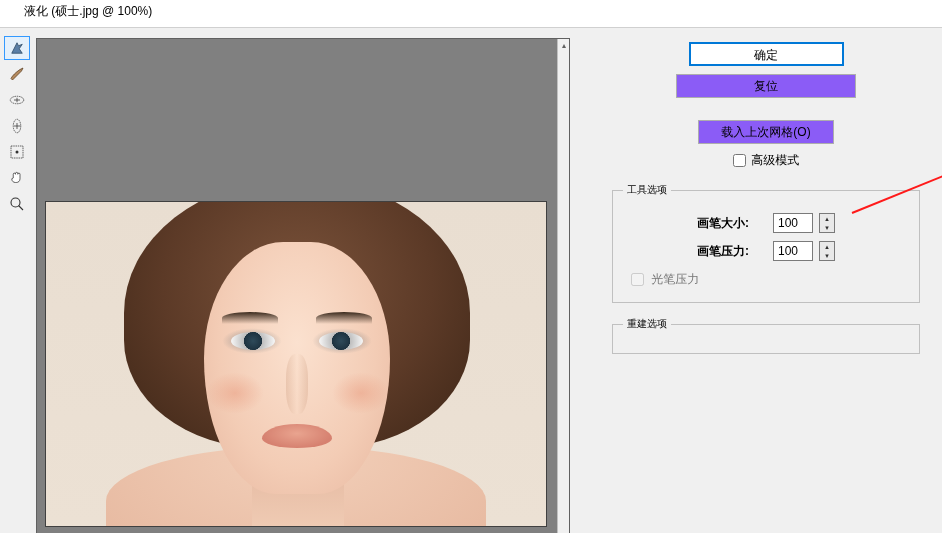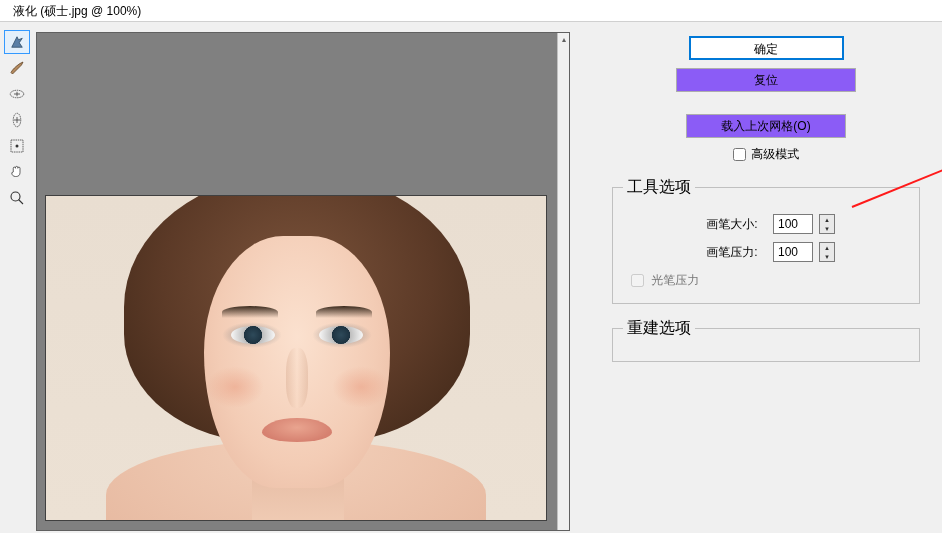--- a/index.html
+++ b/index.html
@@ -6,24 +6,24 @@
   body {
     font-family: "Microsoft YaHei", "SimSun", Arial, sans-serif;
     font-size: 12px;
     background: #f0f0f0;
     width: 942px;
     height: 533px;
     overflow: hidden;
     position: relative;
   }
   .titlebar {
-    height: 22px;
+    height: 28px;
     background: #ffffff;
     border-bottom: 1px solid #d0d0d0;
-    padding: 3px 13px;
+    padding: 3px 24px;
     font-size: 12px;
     color: #000;
   }
   .main {
     display: flex;
     height: calc(100% - 22px);
     background: #f0f0f0;
   }
   .toolbar {
     width: 34px;
@@ -179,49 +179,49 @@
   .btn.primary {
     border: 2px solid #0078d7;
     background: #ffffff;
     width: 155px;
   }
   .btn.secondary {
     width: 180px;
     margin-top: 8px;
   }
   .btn.load {
-    width: 160px;
+    width: 136px;
     margin-top: 22px;
   }
   .chk-row {
     text-align: center;
     margin-top: 8px;
     font-size: 12px;
   }
   .chk-row input { vertical-align: middle; margin-right: 2px;}
   fieldset.group {
     border: 1px solid #c0c0c0;
     margin-top: 14px;
     padding: 8px 10px 14px 10px;
     position: relative;
   }
   fieldset.group legend {
-    font-size: 16px;
+    font-size: 10px;
     padding: 0 4px;
     background: #f0f0f0;
   }
   .row {
     display: flex;
     align-items: center;
     justify-content: center;
     gap: 6px;
     margin-top: 8px;
     font-size: 12px;
   }
-  .row label { width: 70px; text-align: center; }
+  .row label { width: 70px; text-align: left; font-weight: bold; }
   .num-input {
     width: 40px;
     height: 20px;
     border: 1px solid #7a7a7a;
     background: #fff;
     text-align: left;
     padding: 0 4px;
     font-size: 12px;
   }
   .spinner {

